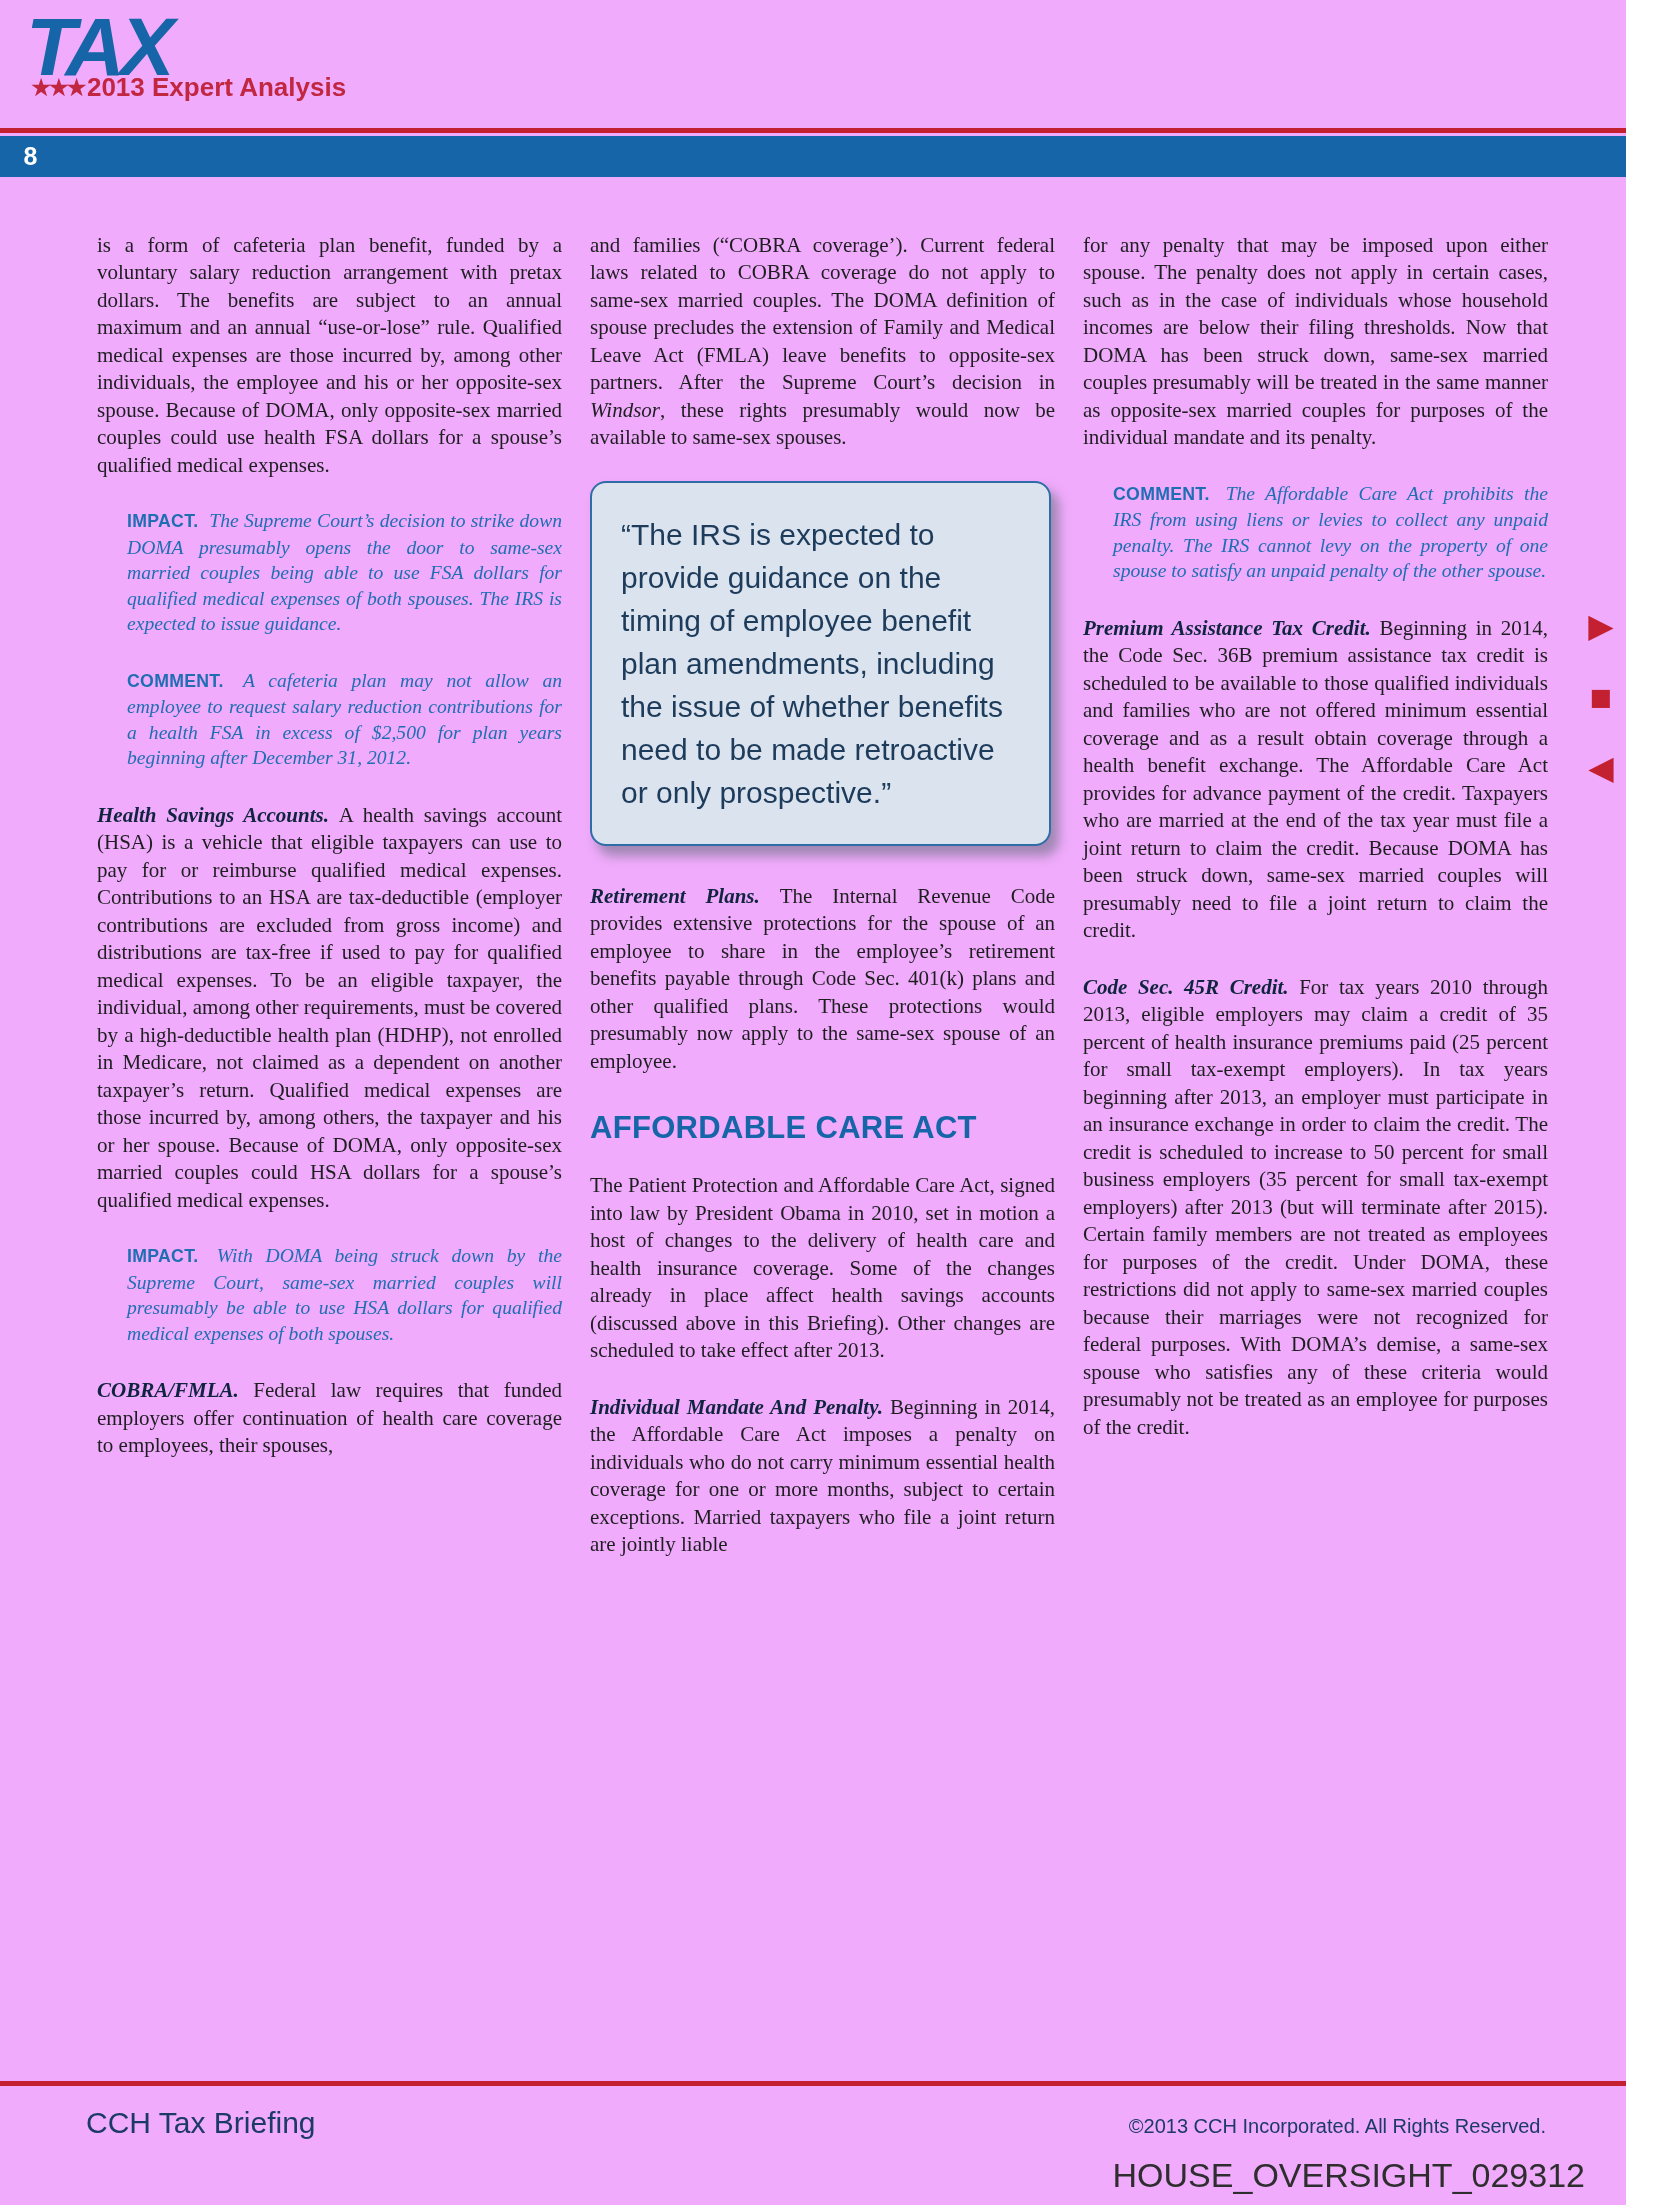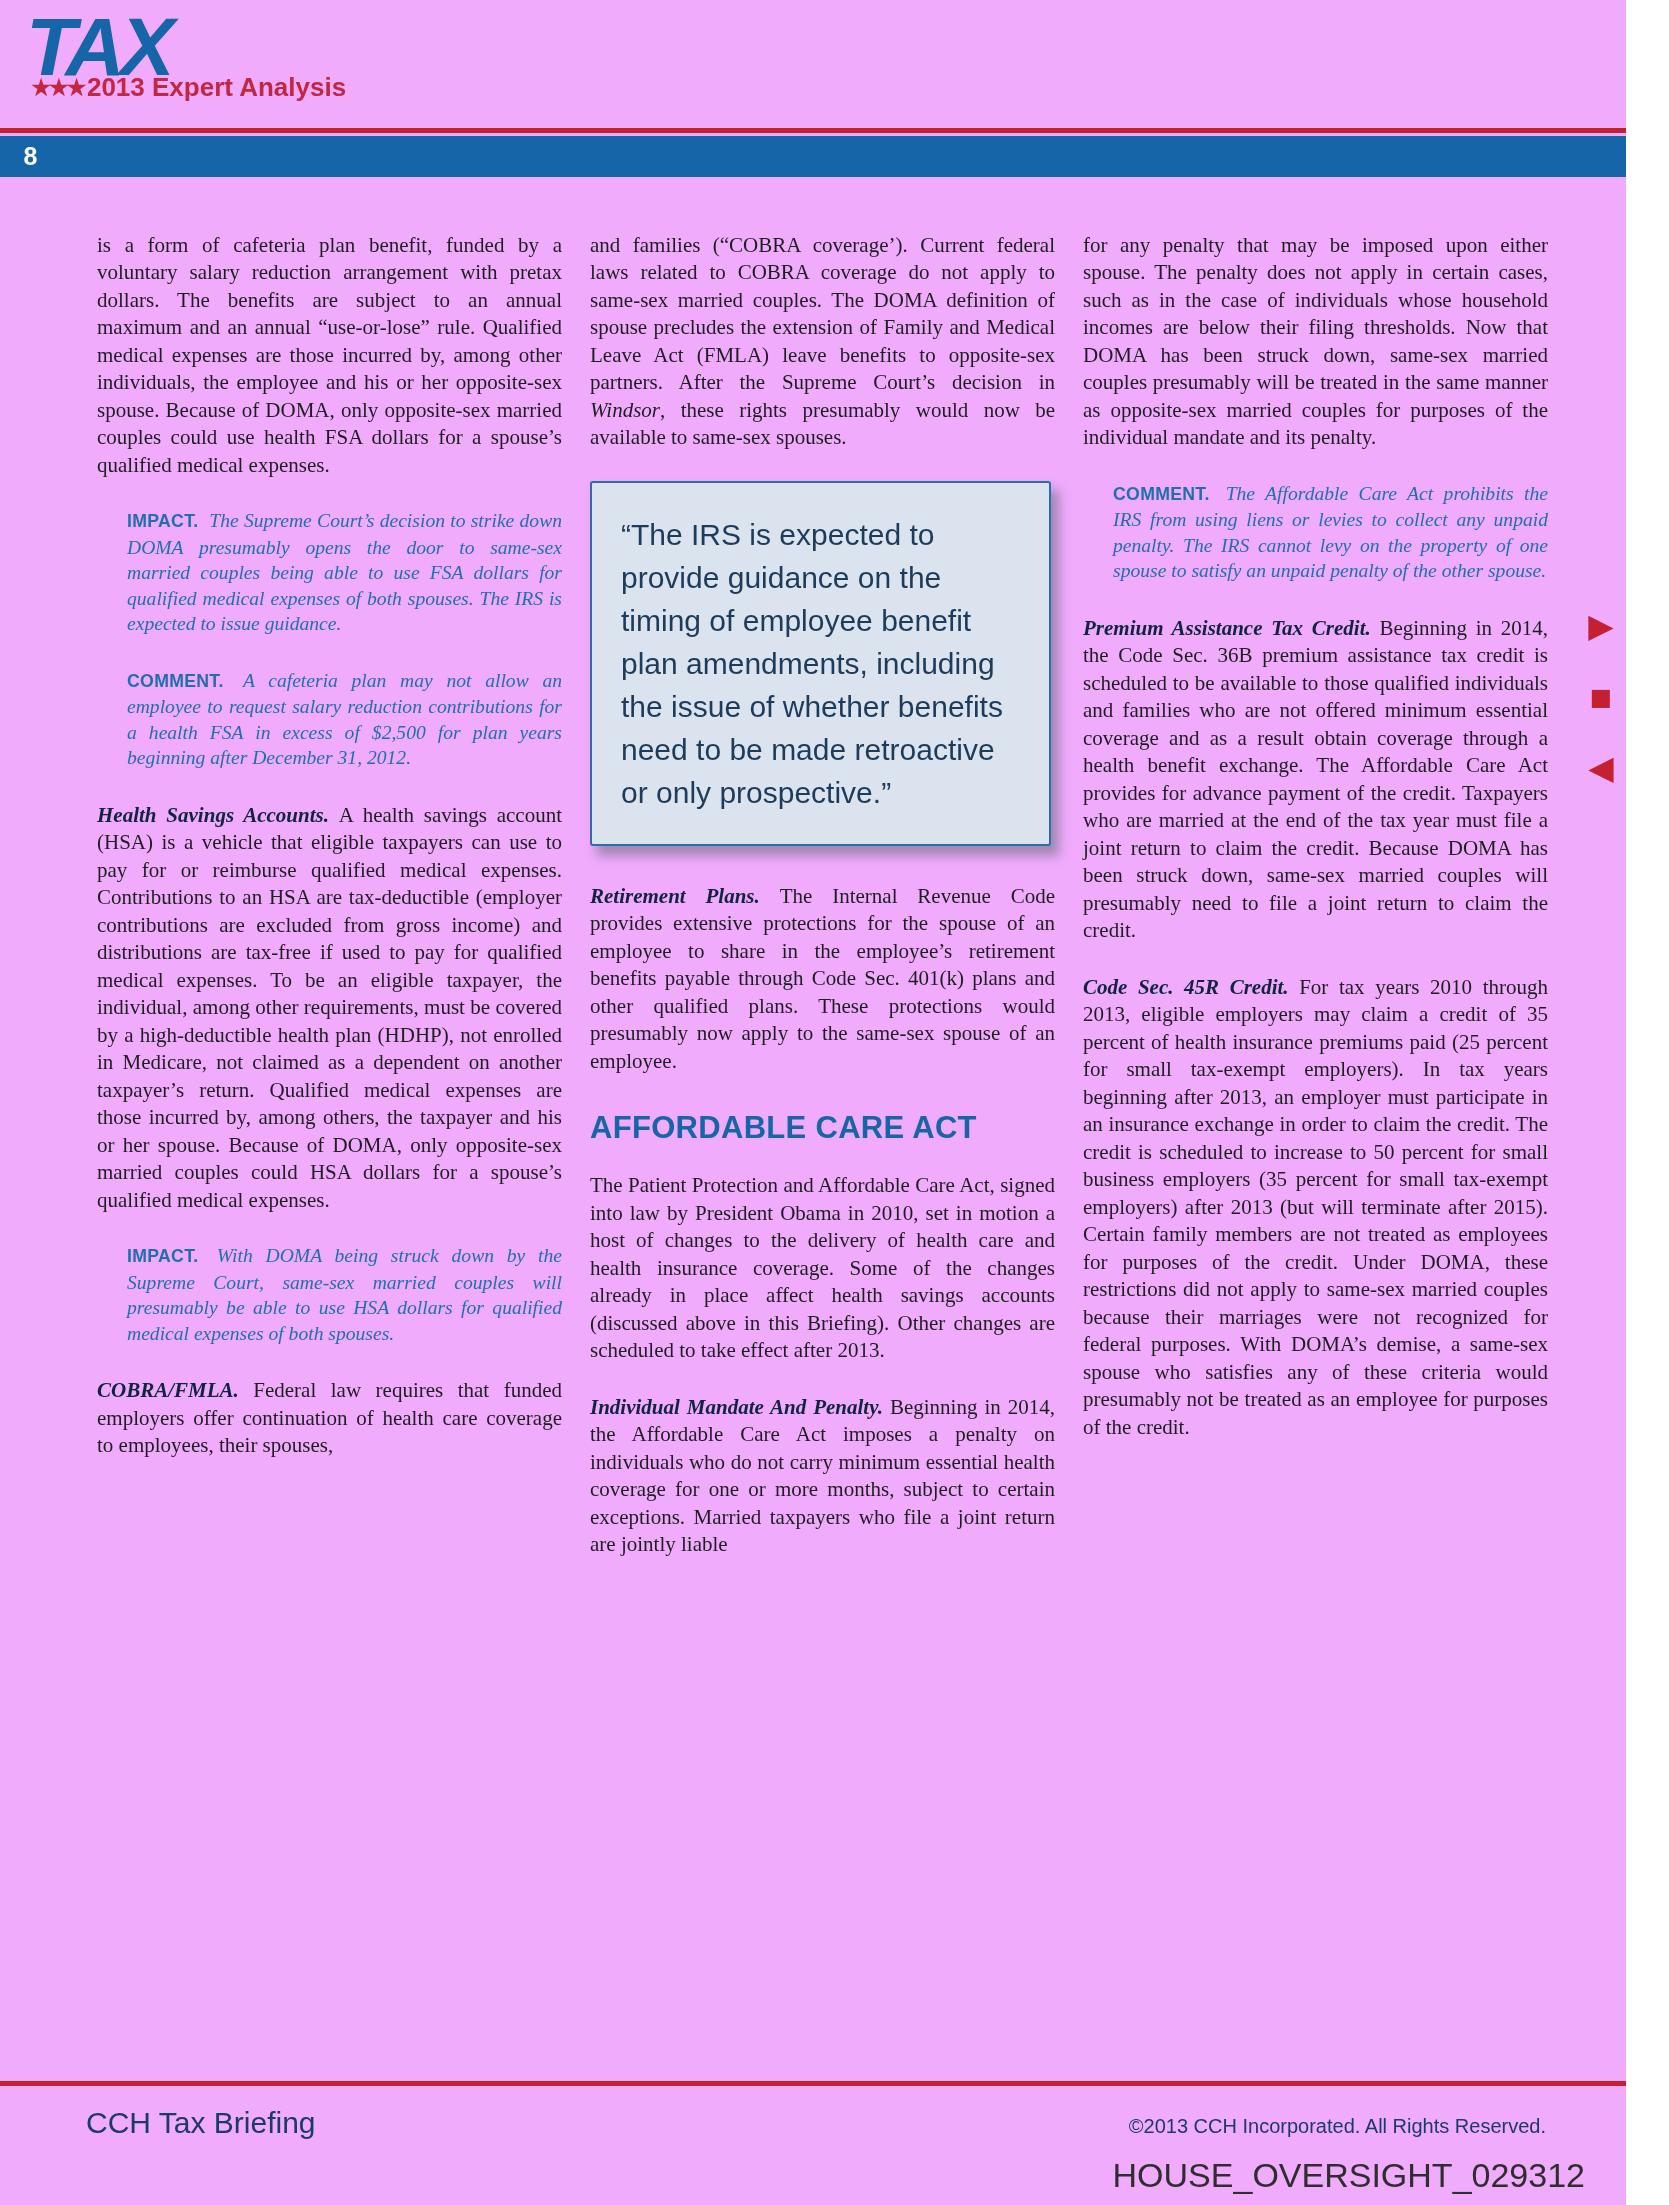--- a/index.html
+++ b/index.html
@@ -35,21 +35,21 @@
   .italic { font-style:italic; }
   .note {
     margin:0 0 31px 30px; color:#1f6eb4; font-style:italic;
     font-size:19.6px; line-height:25.5px; text-align:justify;
   }
   .note-label {
     font-family:"Liberation Sans", sans-serif; font-style:normal; font-weight:bold;
     font-size:17.7px; letter-spacing:0.3px; margin-right:5.2px;
   }
   .pullquote {
-    border:2.6px solid #2e6da6; background:#dbe3ef; border-radius:3px;
+    border:2.6px solid #2e6da6; background:#dbe3ef; border-radius:16px;
     padding:30px 26px 30px 29px; margin:22px 3.9px 37px 0;
     box-shadow:7.9px 9.2px 10.5px rgba(95,105,120,0.55);
     font-family:"Liberation Sans", sans-serif; font-size:30px; line-height:43px; color:#1d3b5a;
   }
   .section-heading {
     font-family:"Liberation Sans", sans-serif; font-weight:bold; font-size:31px;
     color:#1565a8; letter-spacing:0.3px; margin:35px 0 26px;
   }
 
   

